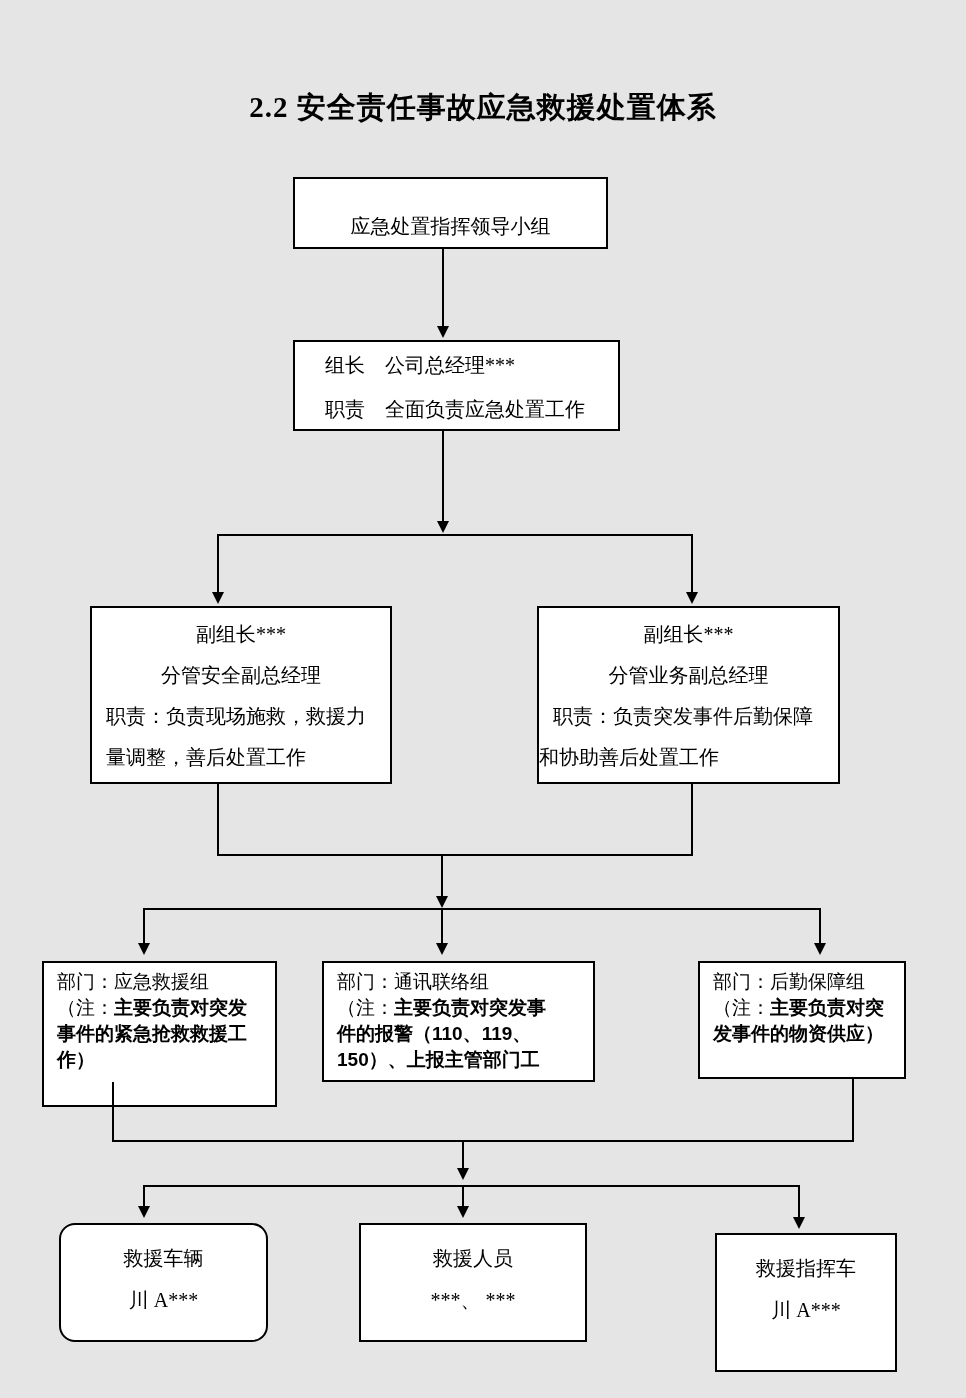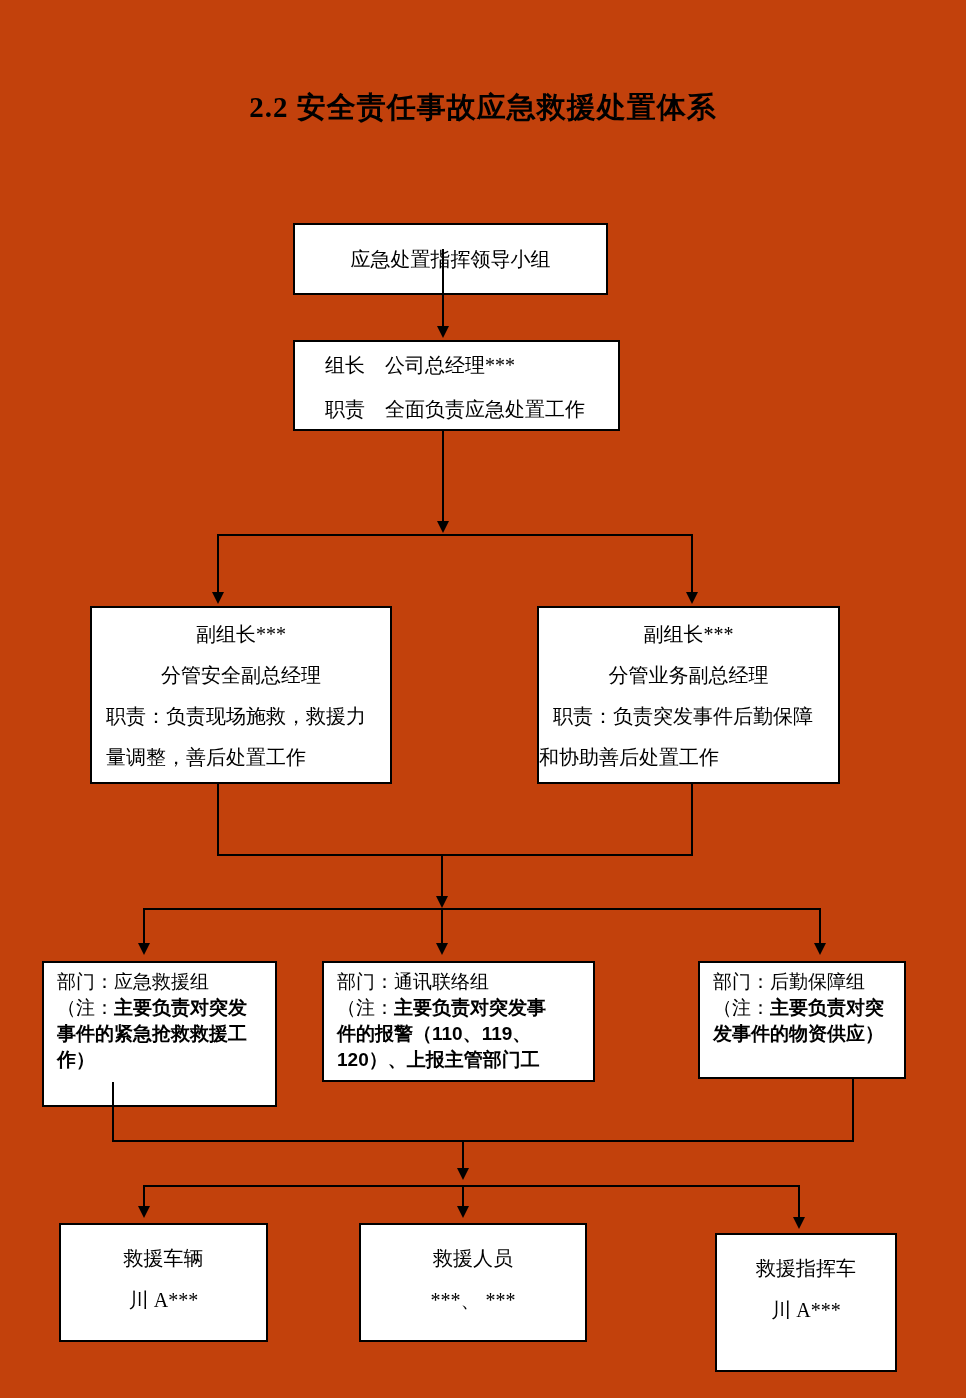--- a/index.html
+++ b/index.html
@@ -1,20 +1,20 @@
 <!DOCTYPE html>
 <html><head>
 <meta charset="utf-8">
 <style>
   html,body{margin:0;padding:0;background:#ffffff;}
   .page{
     position:relative;
     width:966px;height:1398px;
     margin:0 auto;
-    background:#c2410c;
+    background:#e5e5e5;
     font-family:"Liberation Serif","DejaVu Serif",serif;
     color:#000000;
     overflow:hidden;
   }
   .title{
     position:absolute;
     left:0;top:88px;width:966px;
     text-align:center;
     font-size:29px;
     font-weight:bold;
@@ -22,21 +22,21 @@
   }
   .box{
     position:absolute;
     border:2px solid #000000;
     box-sizing:border-box;
     background:#ffffff;
     font-size:20px;
     line-height:41px;
   }
   .box .ln{white-space:nowrap;}
-  .ctr{display:flex;align-items:center;justify-content:center;text-align:center;margin-top:46px;}
+  .ctr{display:flex;align-items:flex-end;justify-content:center;text-align:center;}
   .tc{text-align:center;}
   .tl{text-align:left;}
   .b{
     font-weight:bold;
     font-family:"Liberation Sans","DejaVu Sans",sans-serif;
   }
   .vline{position:absolute;width:2px;background:#000000;}
   .hline{position:absolute;height:2px;background:#000000;}
   .ah{
     position:absolute;width:0;height:0;
@@ -79,30 +79,30 @@
     <div class="ln">部门：应急救援组</div>
     <div class="ln"><span>（注：</span><span class="b">主要负责对突发</span></div>
     <div class="ln"><span class="b">事件的紧急抢救救援工</span></div>
     <div class="ln"><span class="b">作）</span></div>
   </div>
 
   <div class="box tl" style="left:322px;top:961px;width:273px;height:121px;font-size:19px;line-height:26px;padding:6px 4px 0 13px;">
     <div class="ln">部门：通讯联络组</div>
     <div class="ln"><span>（注：</span><span class="b">主要负责对突发事</span></div>
     <div class="ln"><span class="b">件的报警（110、119、</span></div>
-    <div class="ln"><span class="b">120）、上报主管部门工</span></div>
+    <div class="ln"><span class="b">150）、上报主管部门工</span></div>
   </div>
 
   <div class="box tl" style="left:698px;top:961px;width:208px;height:118px;font-size:19px;line-height:26px;padding:6px 4px 0 13px;">
     <div class="ln">部门：后勤保障组</div>
     <div class="ln"><span>（注：</span><span class="b">主要负责对突</span></div>
     <div class="ln"><span class="b">发事件的物资供应）</span></div>
   </div>
 
-  <div class="box" style="left:59px;top:1223px;width:209px;height:119px;line-height:42px;padding-top:12px;">
+  <div class="box" style="left:59px;top:1223px;width:209px;height:119px;line-height:42px;padding-top:12px;border-radius:16px;">
     <div class="ln tc">救援车辆</div>
     <div class="ln tc">川 A***</div>
   </div>
 
   <div class="box" style="left:359px;top:1223px;width:228px;height:119px;line-height:42px;padding-top:12px;">
     <div class="ln tc">救援人员</div>
     <div class="ln tc">***、 ***</div>
   </div>
 
   <div class="box" style="left:715px;top:1233px;width:182px;height:139px;line-height:42px;padding-top:12px;">

